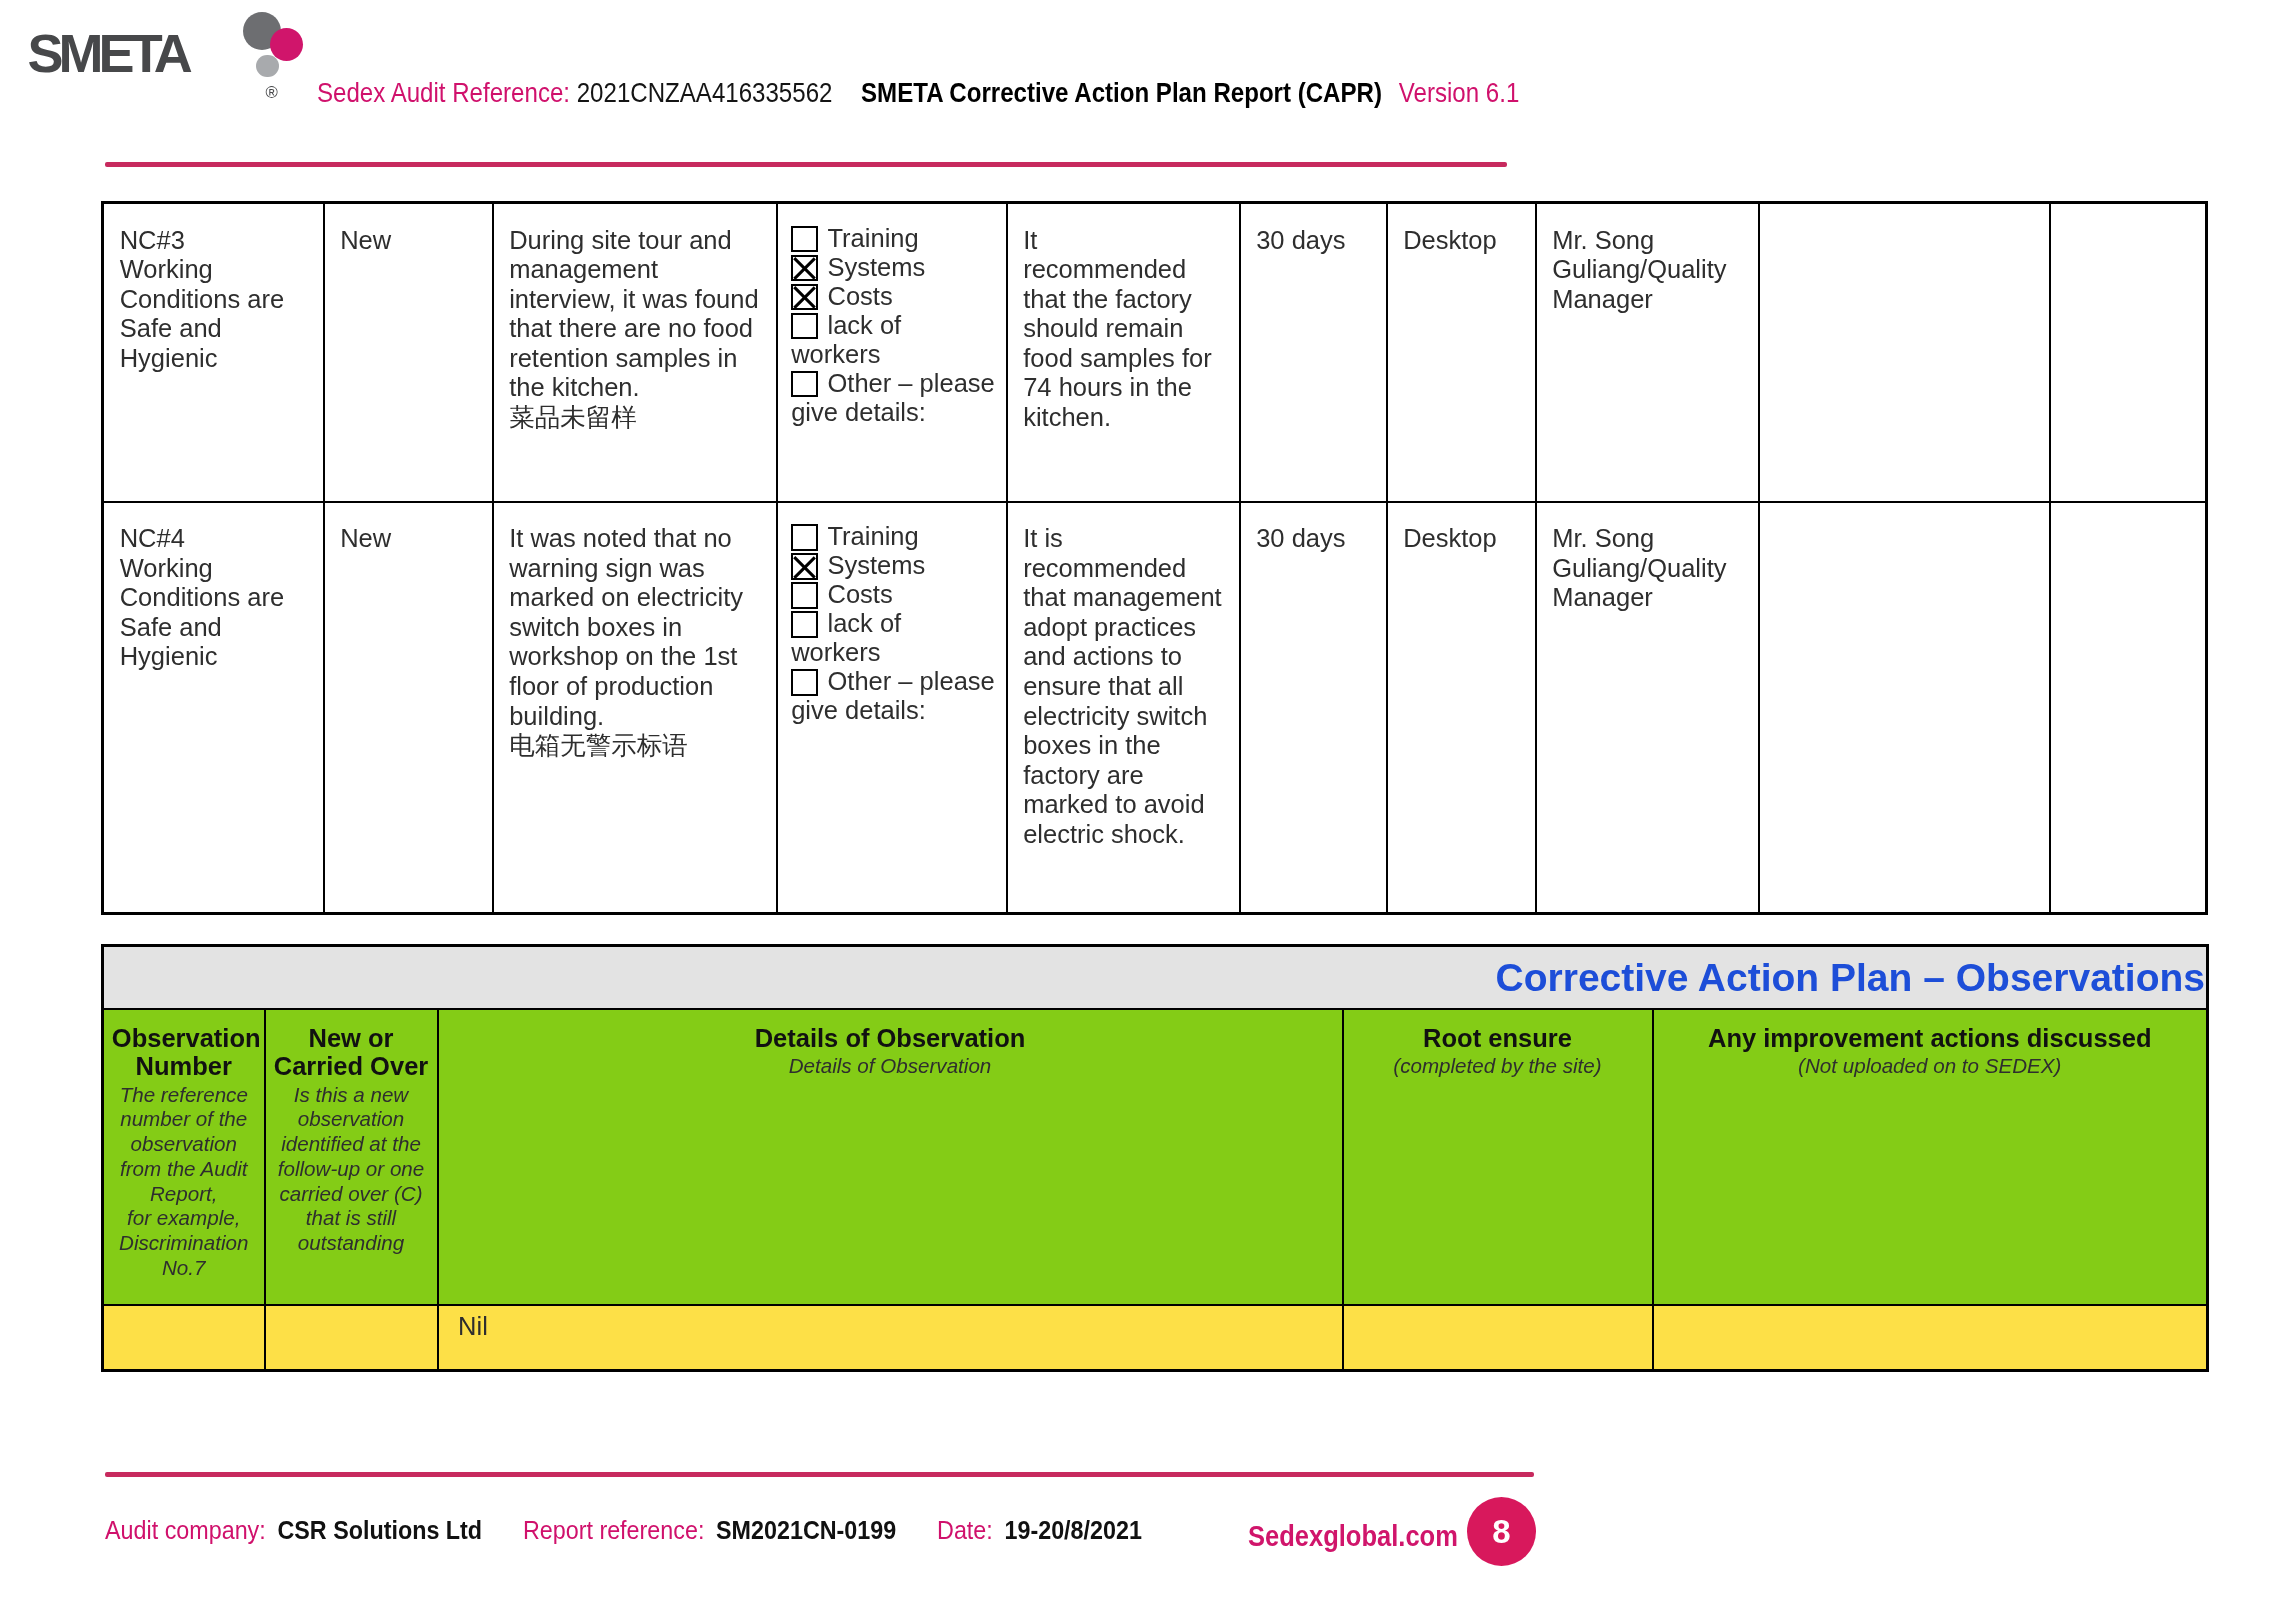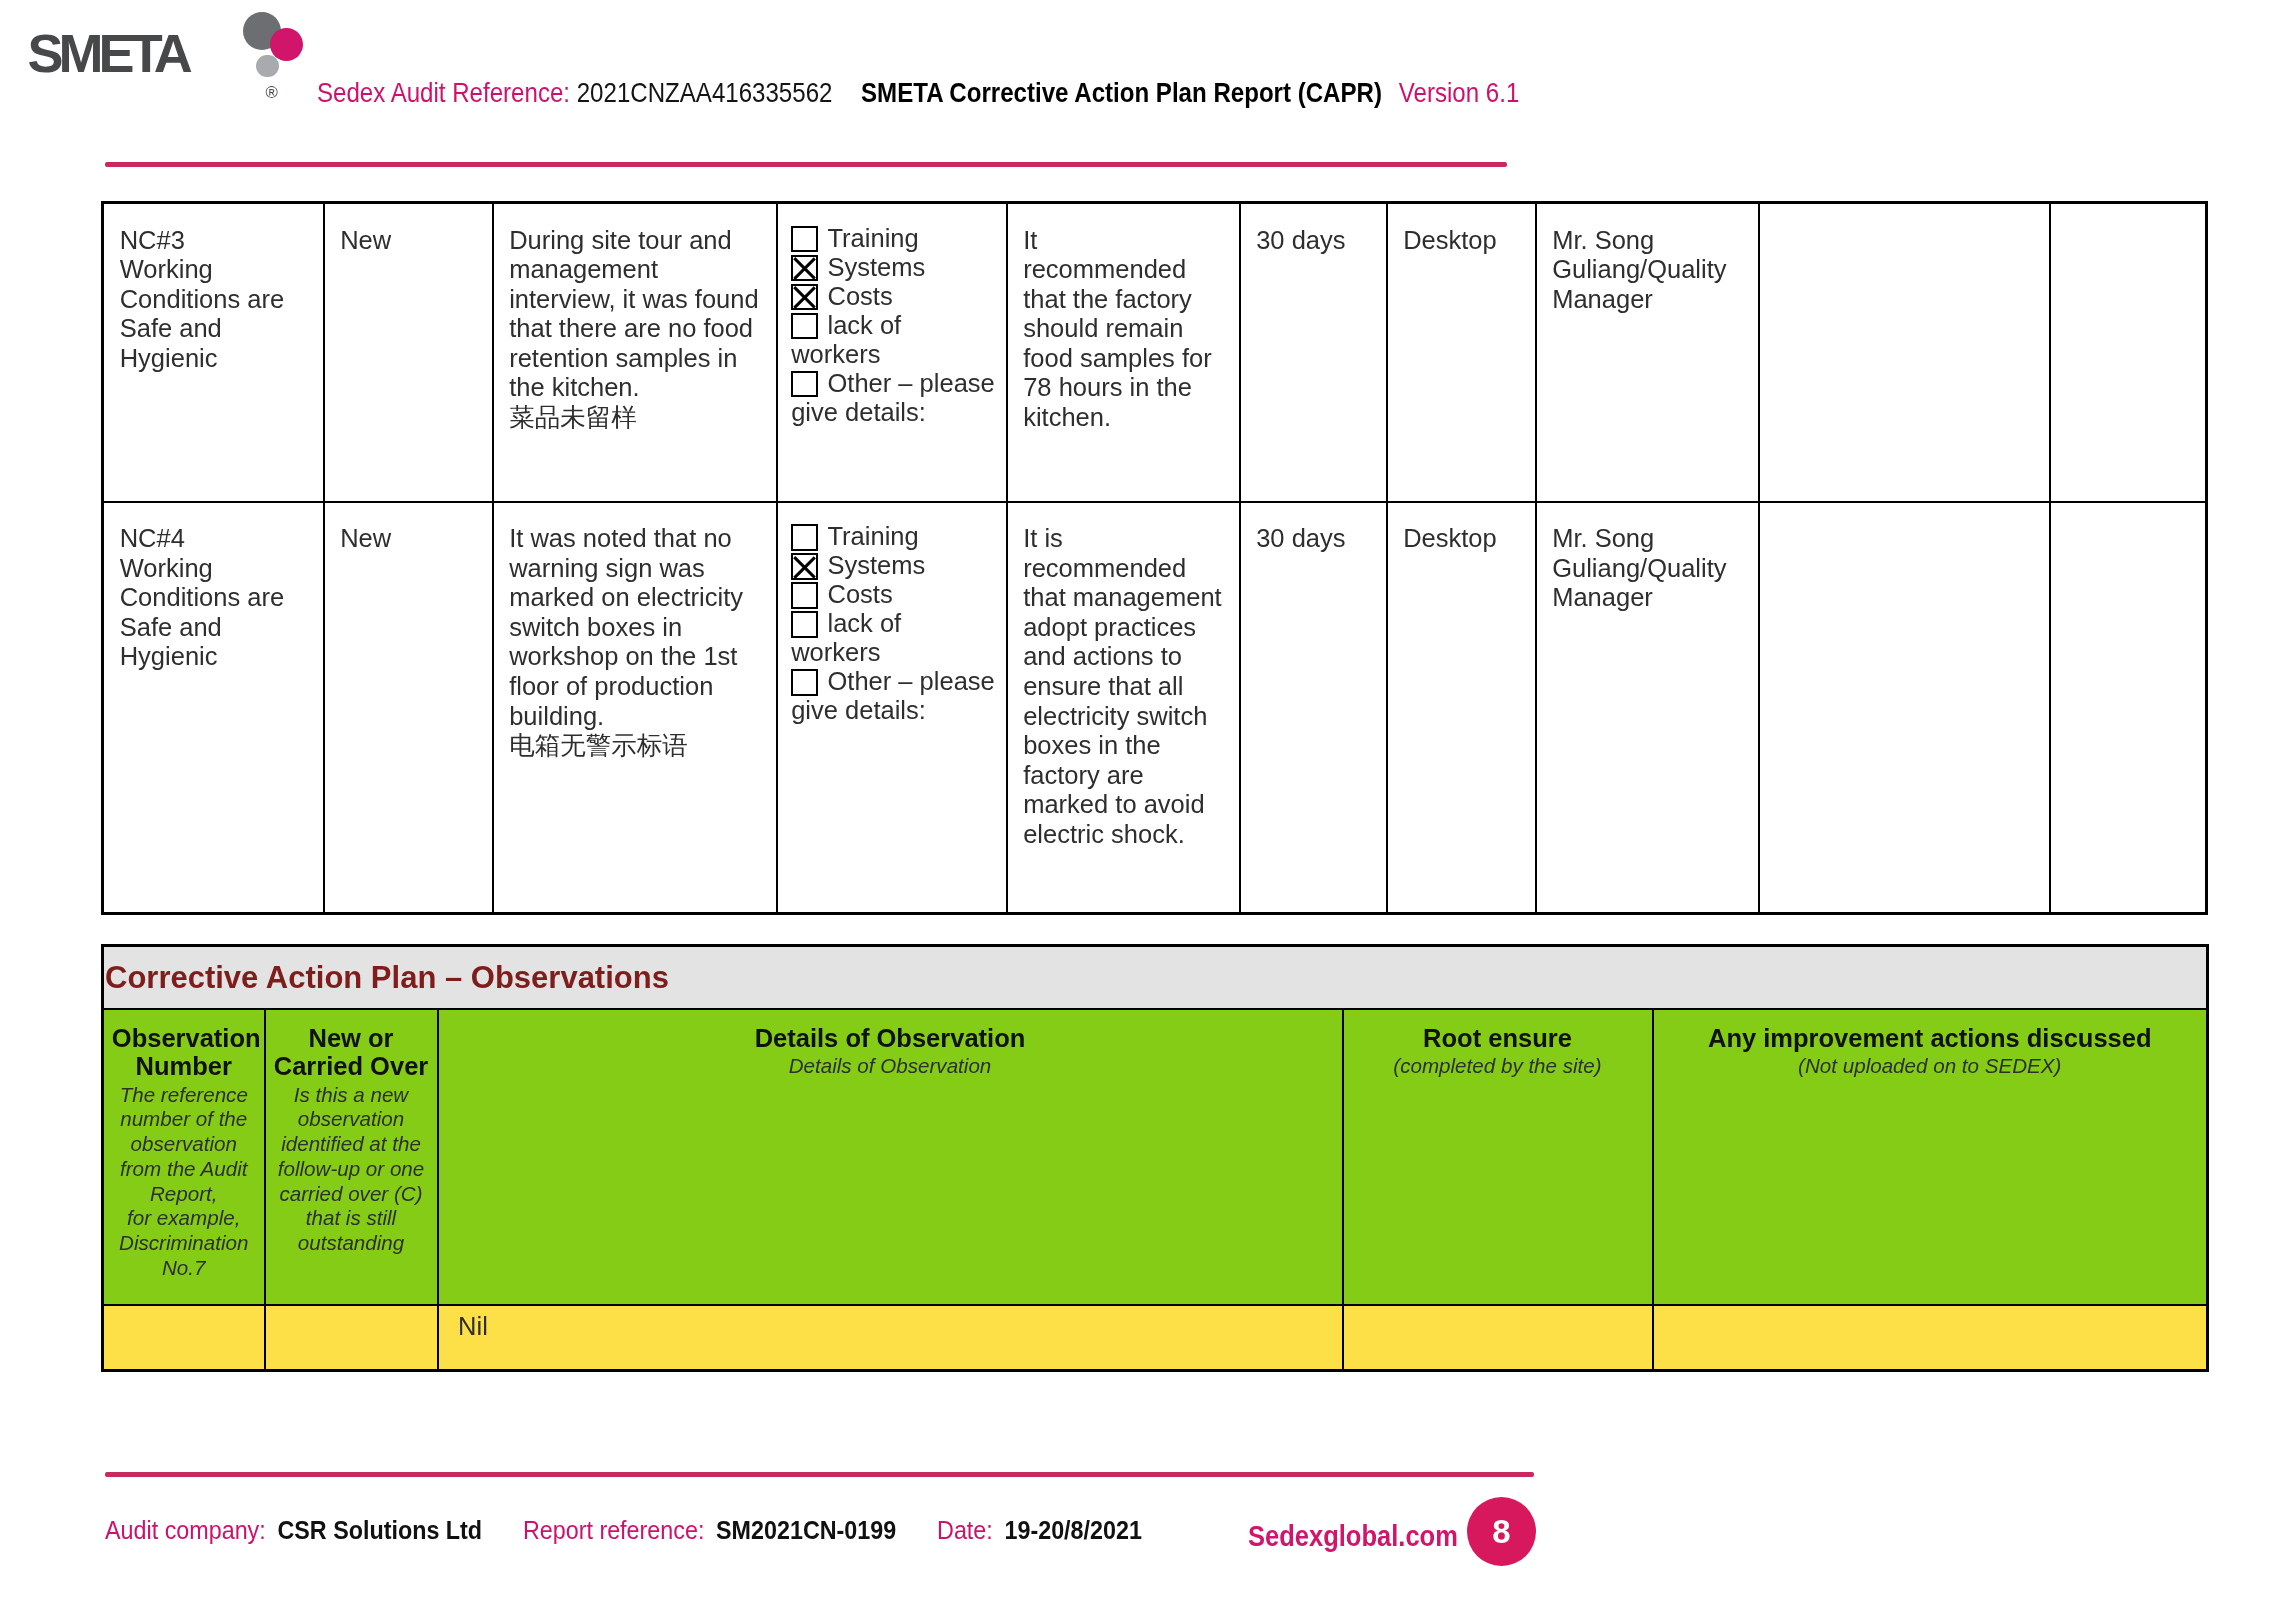--- a/index.html
+++ b/index.html
@@ -51,22 +51,22 @@
     content:""; position:absolute; left:-15%; top:45%; width:130%; height:2.9px;
     background:#000;
   }
   .cb.checked::before { transform:rotate(45deg); }
   .cb.checked::after  { transform:rotate(-45deg); }
 
   
   #obs-table { position:absolute; left:101px; top:944px; width:2104px; border:3.9px solid #000; }
   #obs-table td { border:2.9px solid #000; vertical-align:top; background:#84cc16; }
   #obs-table td.obs-title-cell {
-    height:59px; background:#e3e3e3; text-align:left; vertical-align:middle;
-    font-size:31px; font-weight:bold; color:#7f1d1d;
+    height:59px; background:#e3e3e3; text-align:right; vertical-align:middle;
+    font-size:39px; font-weight:bold; color:#1d4ed8;
   }
   #obs-table tr.obs-header-row td { height:267px; text-align:center; padding:13.7px 7.8px; }
   .obs-h-title { font-size:25.5px; font-weight:bold; color:#111; line-height:1.12; white-space:pre-line; }
   .obs-h-sub   { font-size:20.6px; font-style:italic; color:#2e2e2e; line-height:1.2; white-space:pre-line; margin-top:2px; }
   #obs-table tr.obs-data-row td { height:51px; background:#fde047; text-align:left; padding:5.9px 19.6px; font-size:25.5px; color:#2e2e2e; }
 
   
   #footer-info {
     position:absolute; left:105px; top:1515px; font-size:26.5px; line-height:31px;
     white-space:nowrap; transform:scaleX(0.88); transform-origin:left center;
@@ -126,21 +126,21 @@
       <td>During site tour and management interview, it was found that there are no food retention samples in the kitchen.
 菜品未留样</td>
       <td class="cb-cell">
         <div class="cb-opt"><span class="cb"></span><span>Training</span></div>
         <div class="cb-opt"><span class="cb checked"></span><span>Systems</span></div>
         <div class="cb-opt"><span class="cb checked"></span><span>Costs</span></div>
         <div class="cb-opt"><span class="cb"></span><span>lack of workers</span></div>
         <div class="cb-opt"><span class="cb"></span><span>Other – please give details:</span></div>
       </td>
       <td>It
-recommended that the factory should remain food samples for 78 hours in the kitchen.</td>
+recommended that the factory should remain food samples for 74 hours in the kitchen.</td>
       <td>30 days</td>
       <td>Desktop</td>
       <td>Mr. Song Guliang/Quality Manager</td>
       <td></td>
       <td></td>
     </tr>
     <tr style="height:412px">
       <td>NC#4
 Working Conditions are Safe and Hygienic</td>
       <td>New</td>

